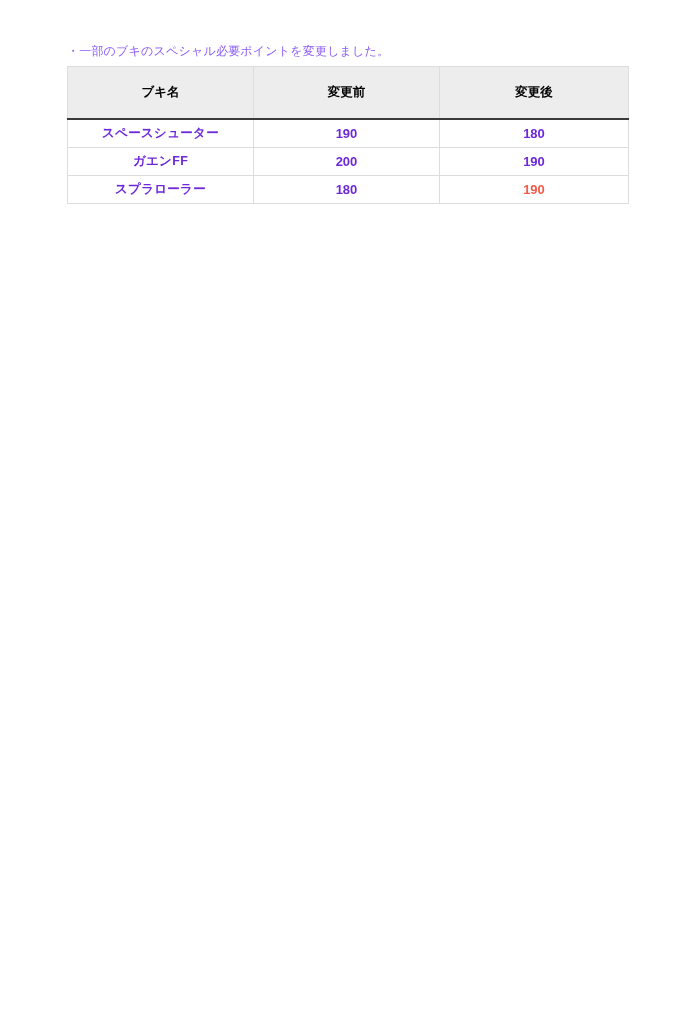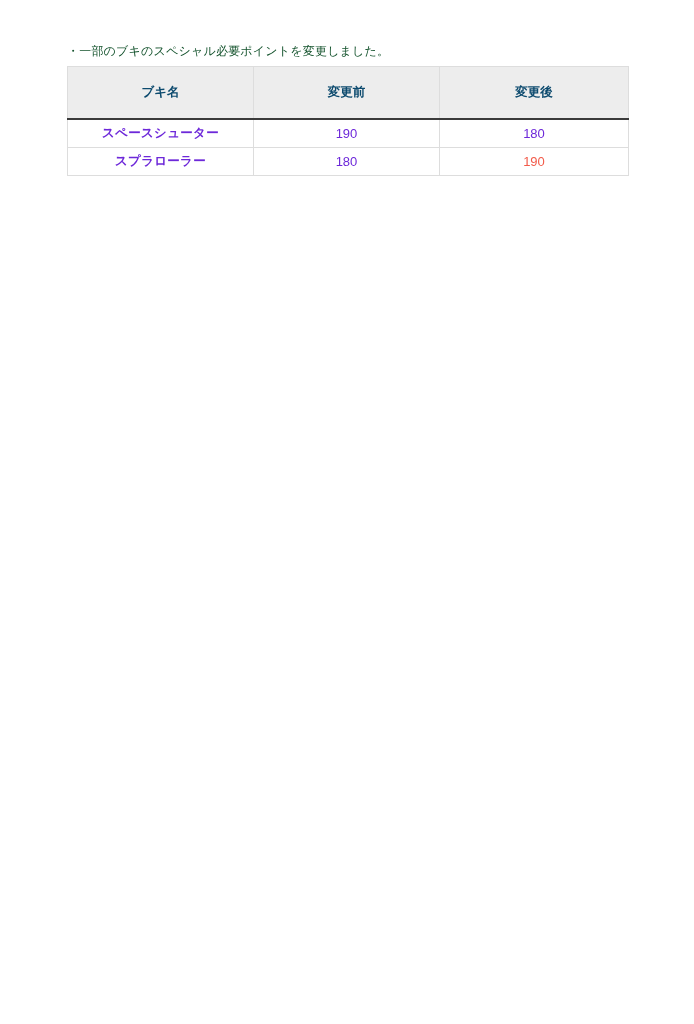--- a/index.html
+++ b/index.html
@@ -17,62 +17,62 @@
   }
   .content {
     position: absolute;
     left: 67px;
     top: 44px;
     width: 561px;
   }
   .note {
     font-size: 12px;
     line-height: 15px;
-    color: #14532d;
+    color: #8b5cf6;
     margin: 0 0 7px 0;
     letter-spacing: 0.2px;
   }
   table.points-table {
     width: 561px;
     border-collapse: collapse;
     table-layout: fixed;
     border: 1px solid var(--border-color, #dddddd);
   }
   table.points-table col.c1 { width: 186px; }
   table.points-table col.c2 { width: 186px; }
   table.points-table col.c3 { width: 189px; }
   table.points-table th {
     height: 51px;
     background: var(--header-bg, #ededed);
     border-left: 1px solid var(--border-color, #dddddd);
     border-right: 1px solid var(--border-color, #dddddd);
     border-bottom: 2px solid var(--header-rule, #3a3a3a);
     font-size: 12.5px;
     font-weight: bold;
-    color: #0c4a6e;
+    color: #000000;
     text-align: center;
     vertical-align: middle;
     padding: 0;
   }
   table.points-table td {
     height: 27px;
     border: 1px solid var(--border-color, #dddddd);
     text-align: center;
     vertical-align: middle;
     color: #6d28d9;
     padding: 0;
   }
   td.name {
     font-size: 12.5px;
     font-weight: bold;
     letter-spacing: 0.3px;
   }
   td.num {
     font-size: 13px;
-    font-weight: normal;
+    font-weight: bold;
   }
   td.num.highlight {
     color: var(--highlight-color, #f25b4a);
   }
 </style>
 </head>
 <body>
 
 <div class="page">
   <div class="content">
@@ -92,20 +92,25 @@
           <th>変更後</th>
         </tr>
       </thead>
       <tbody>
         <tr>
           <td class="name">スペースシューター</td>
           <td class="num">190</td>
           <td class="num">180</td>
         </tr>
         <tr>
+          <td class="name">ガエンFF</td>
+          <td class="num">200</td>
+          <td class="num">190</td>
+        </tr>
+        <tr>
           <td class="name">スプラローラー</td>
           <td class="num">180</td>
           <td class="num highlight">190</td>
         </tr>
       </tbody>
     </table>
 
   </div>
 </div>
 

